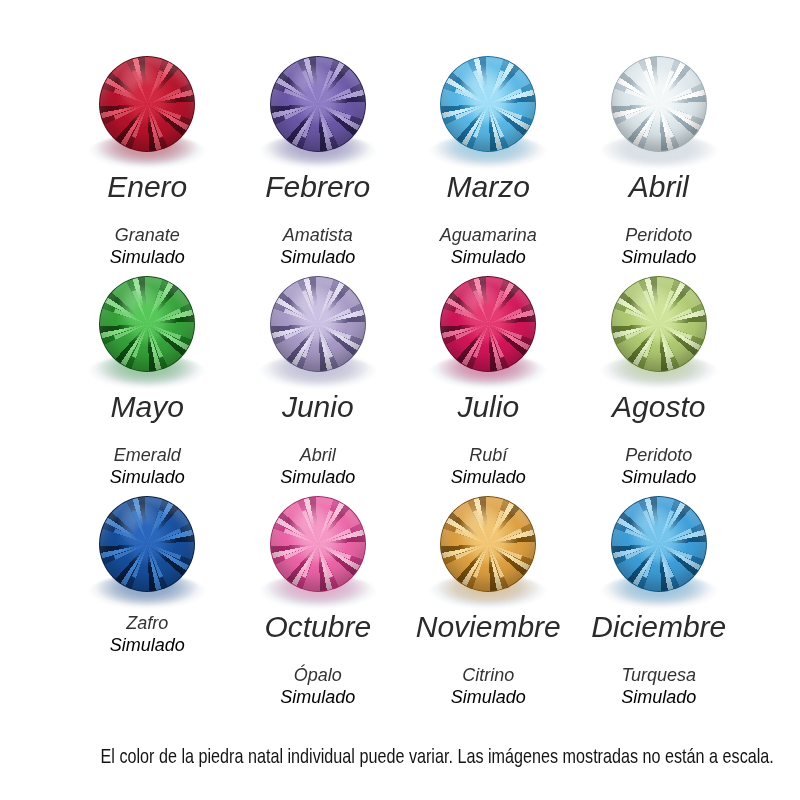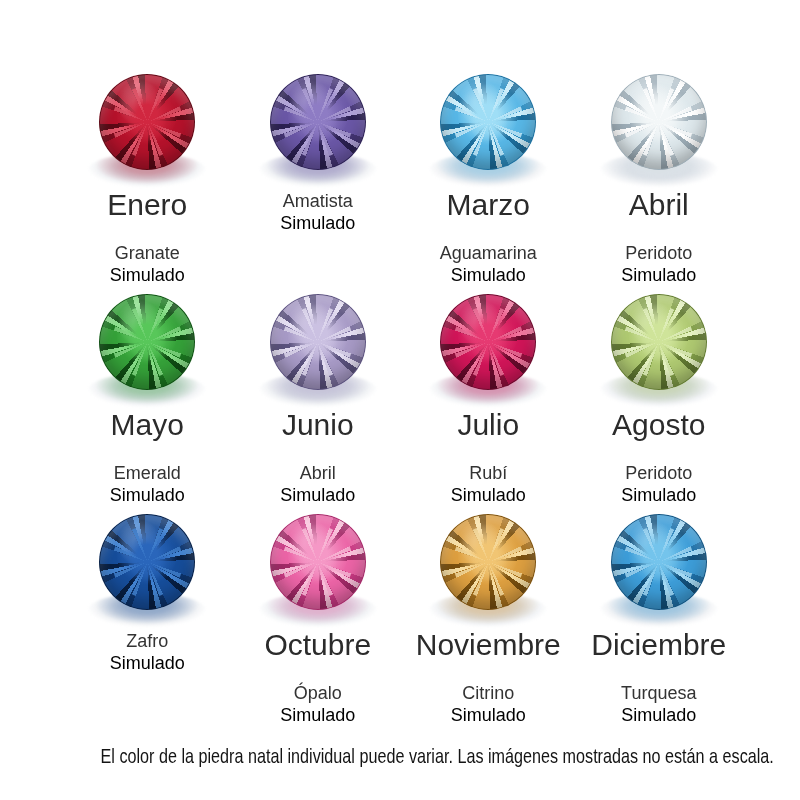--- a/index.html
+++ b/index.html
@@ -10,21 +10,22 @@
     font-family: "Liberation Sans", sans-serif;
     color: #2d2d2d;
     overflow: hidden;
     position: relative;
   }
 
   .grid {
     display: grid;
     grid-template-columns: repeat(4, 1fr);
     grid-auto-rows: 220px;
-    padding: 74px 56px 0 62px;
+    padding: 56px 56px 0 62px;
+    font-style: italic;
   }
 
   .cell {
     display: flex;
     flex-direction: column;
     align-items: center;
     text-align: center;
   }
 
   
@@ -132,20 +133,21 @@
     <div class="month">Enero</div>
     <div class="stone">Granate</div>
     <div class="qualifier">Simulado</div>
   </div>
 
   <div class="cell">
     <div class="gem-wrap" style="--core: #8e7cc4; --light: #b0a2d8; --mid: #6a57a6; --dark: #463677; --deep: #2c2153;">
       <div class="reflection"></div>
       <div class="gem"></div>
     </div>
+    <div class="month">Febrero</div>
     <div class="stone">Amatista</div>
     <div class="qualifier">Simulado</div>
   </div>
 
   <div class="cell">
     <div class="gem-wrap" style="--core: #9fdef6; --light: #cceefb; --mid: #58b7e6; --dark: #2f91c5; --deep: #1d6f9e;">
       <div class="reflection"></div>
       <div class="gem"></div>
     </div>
     <div class="month">Marzo</div>

